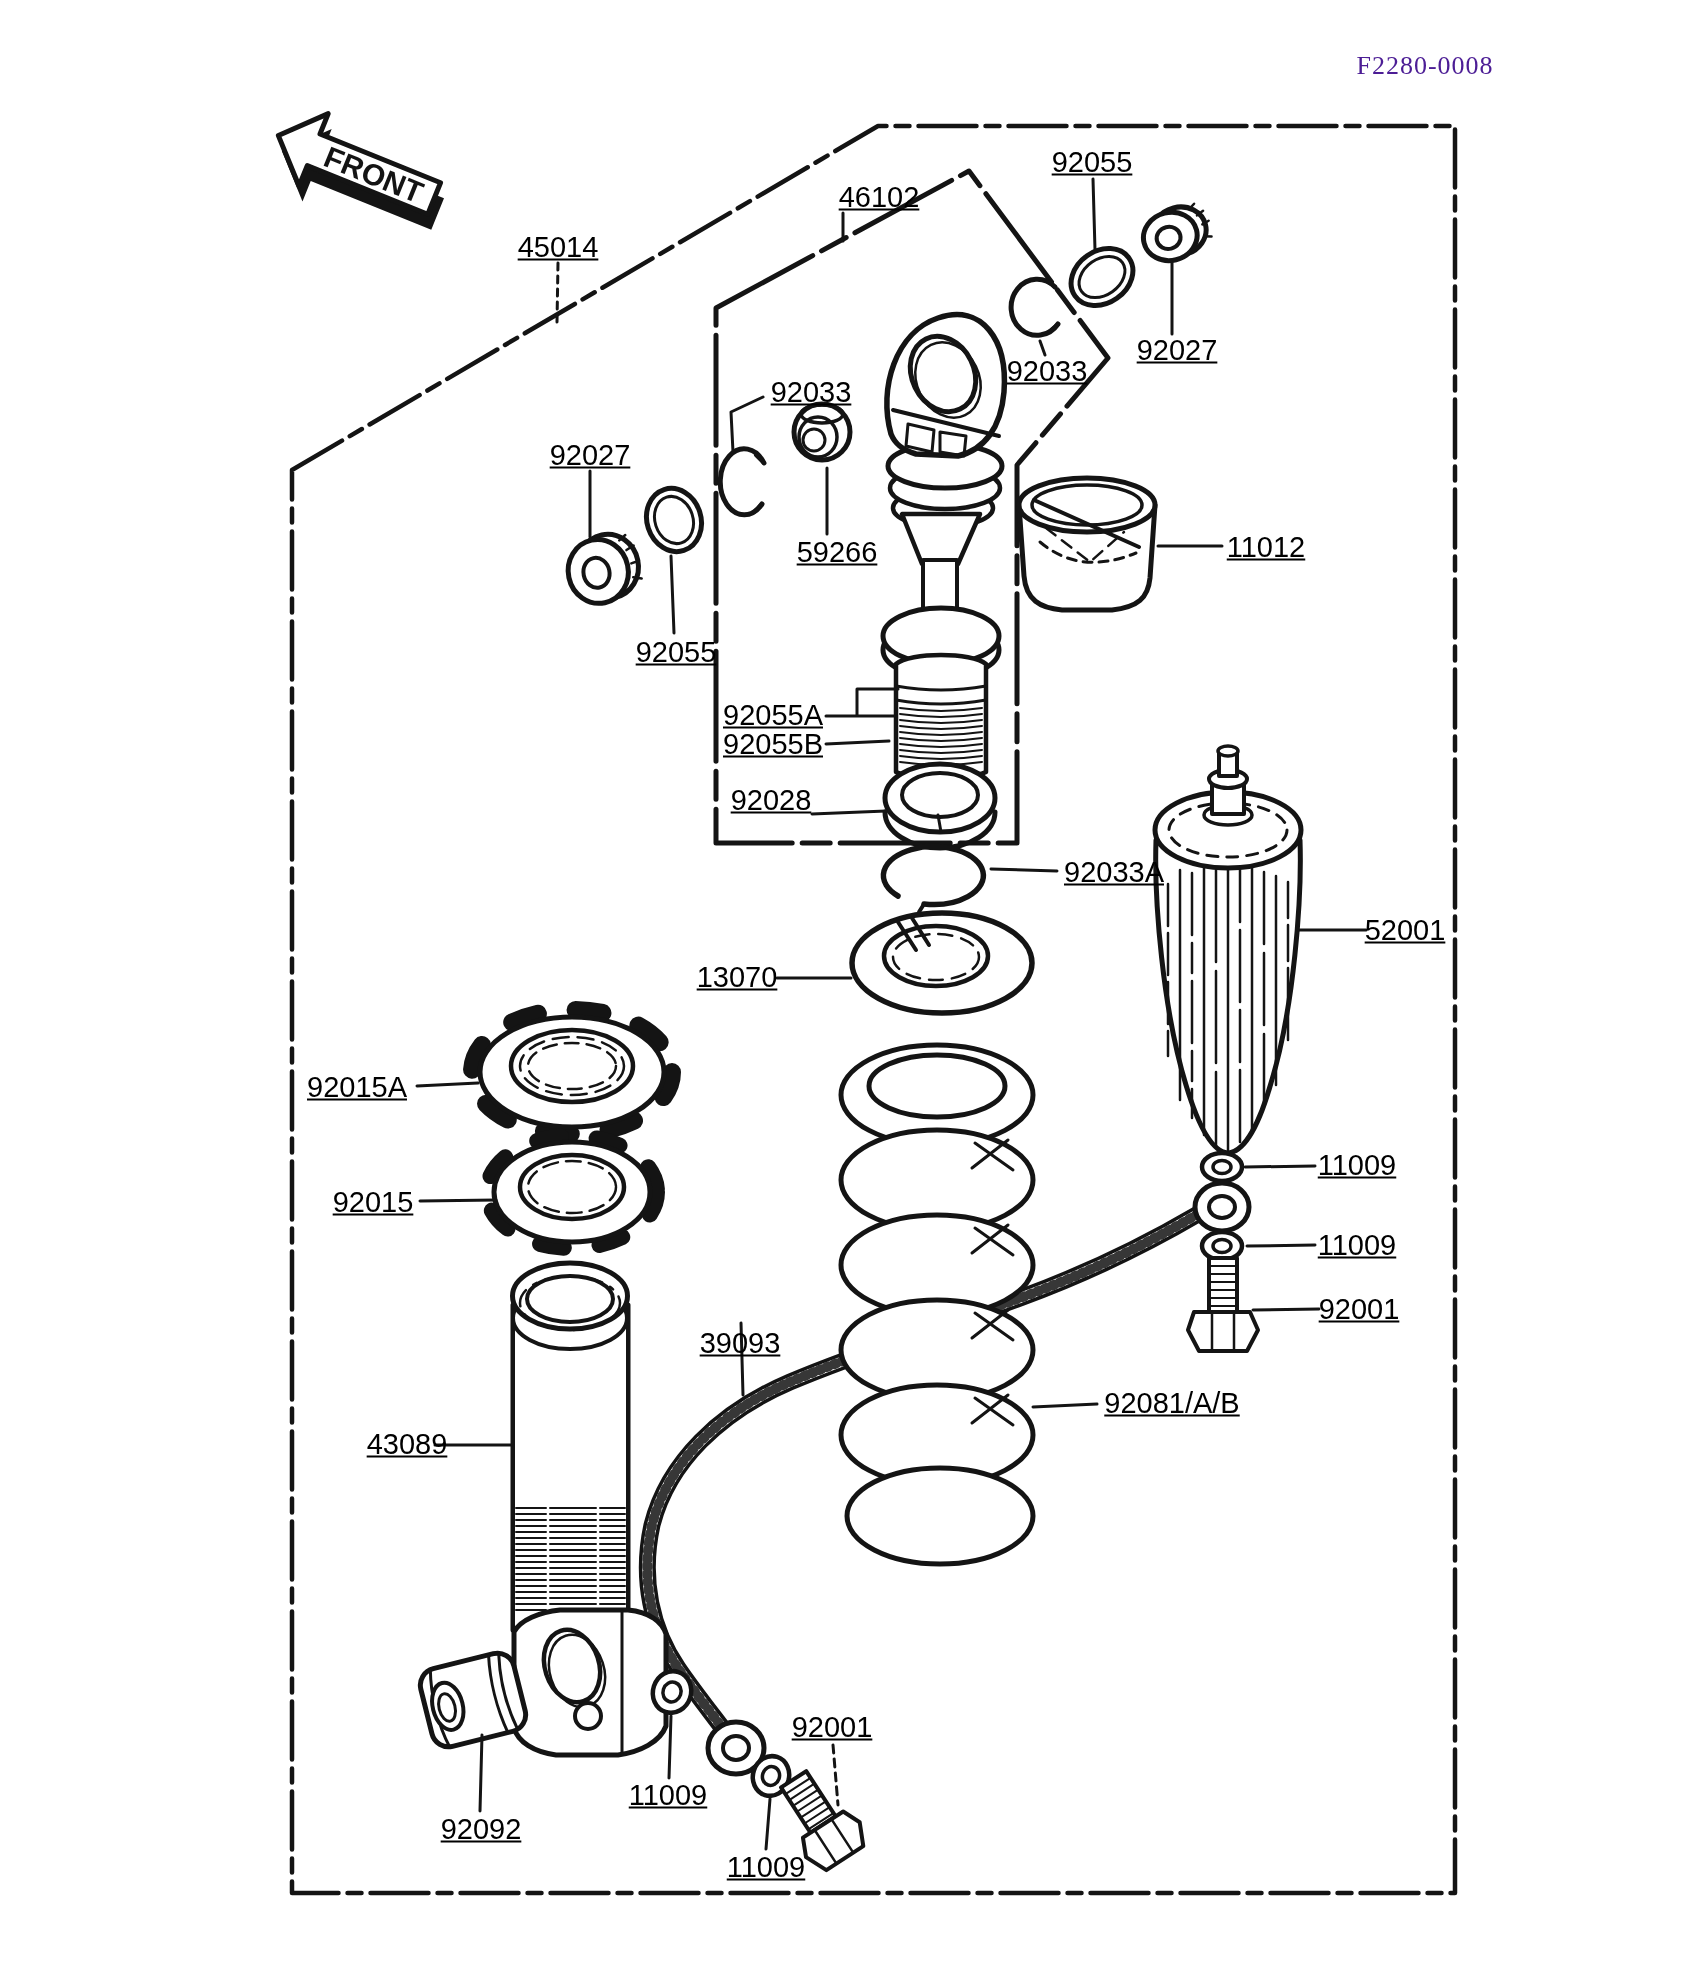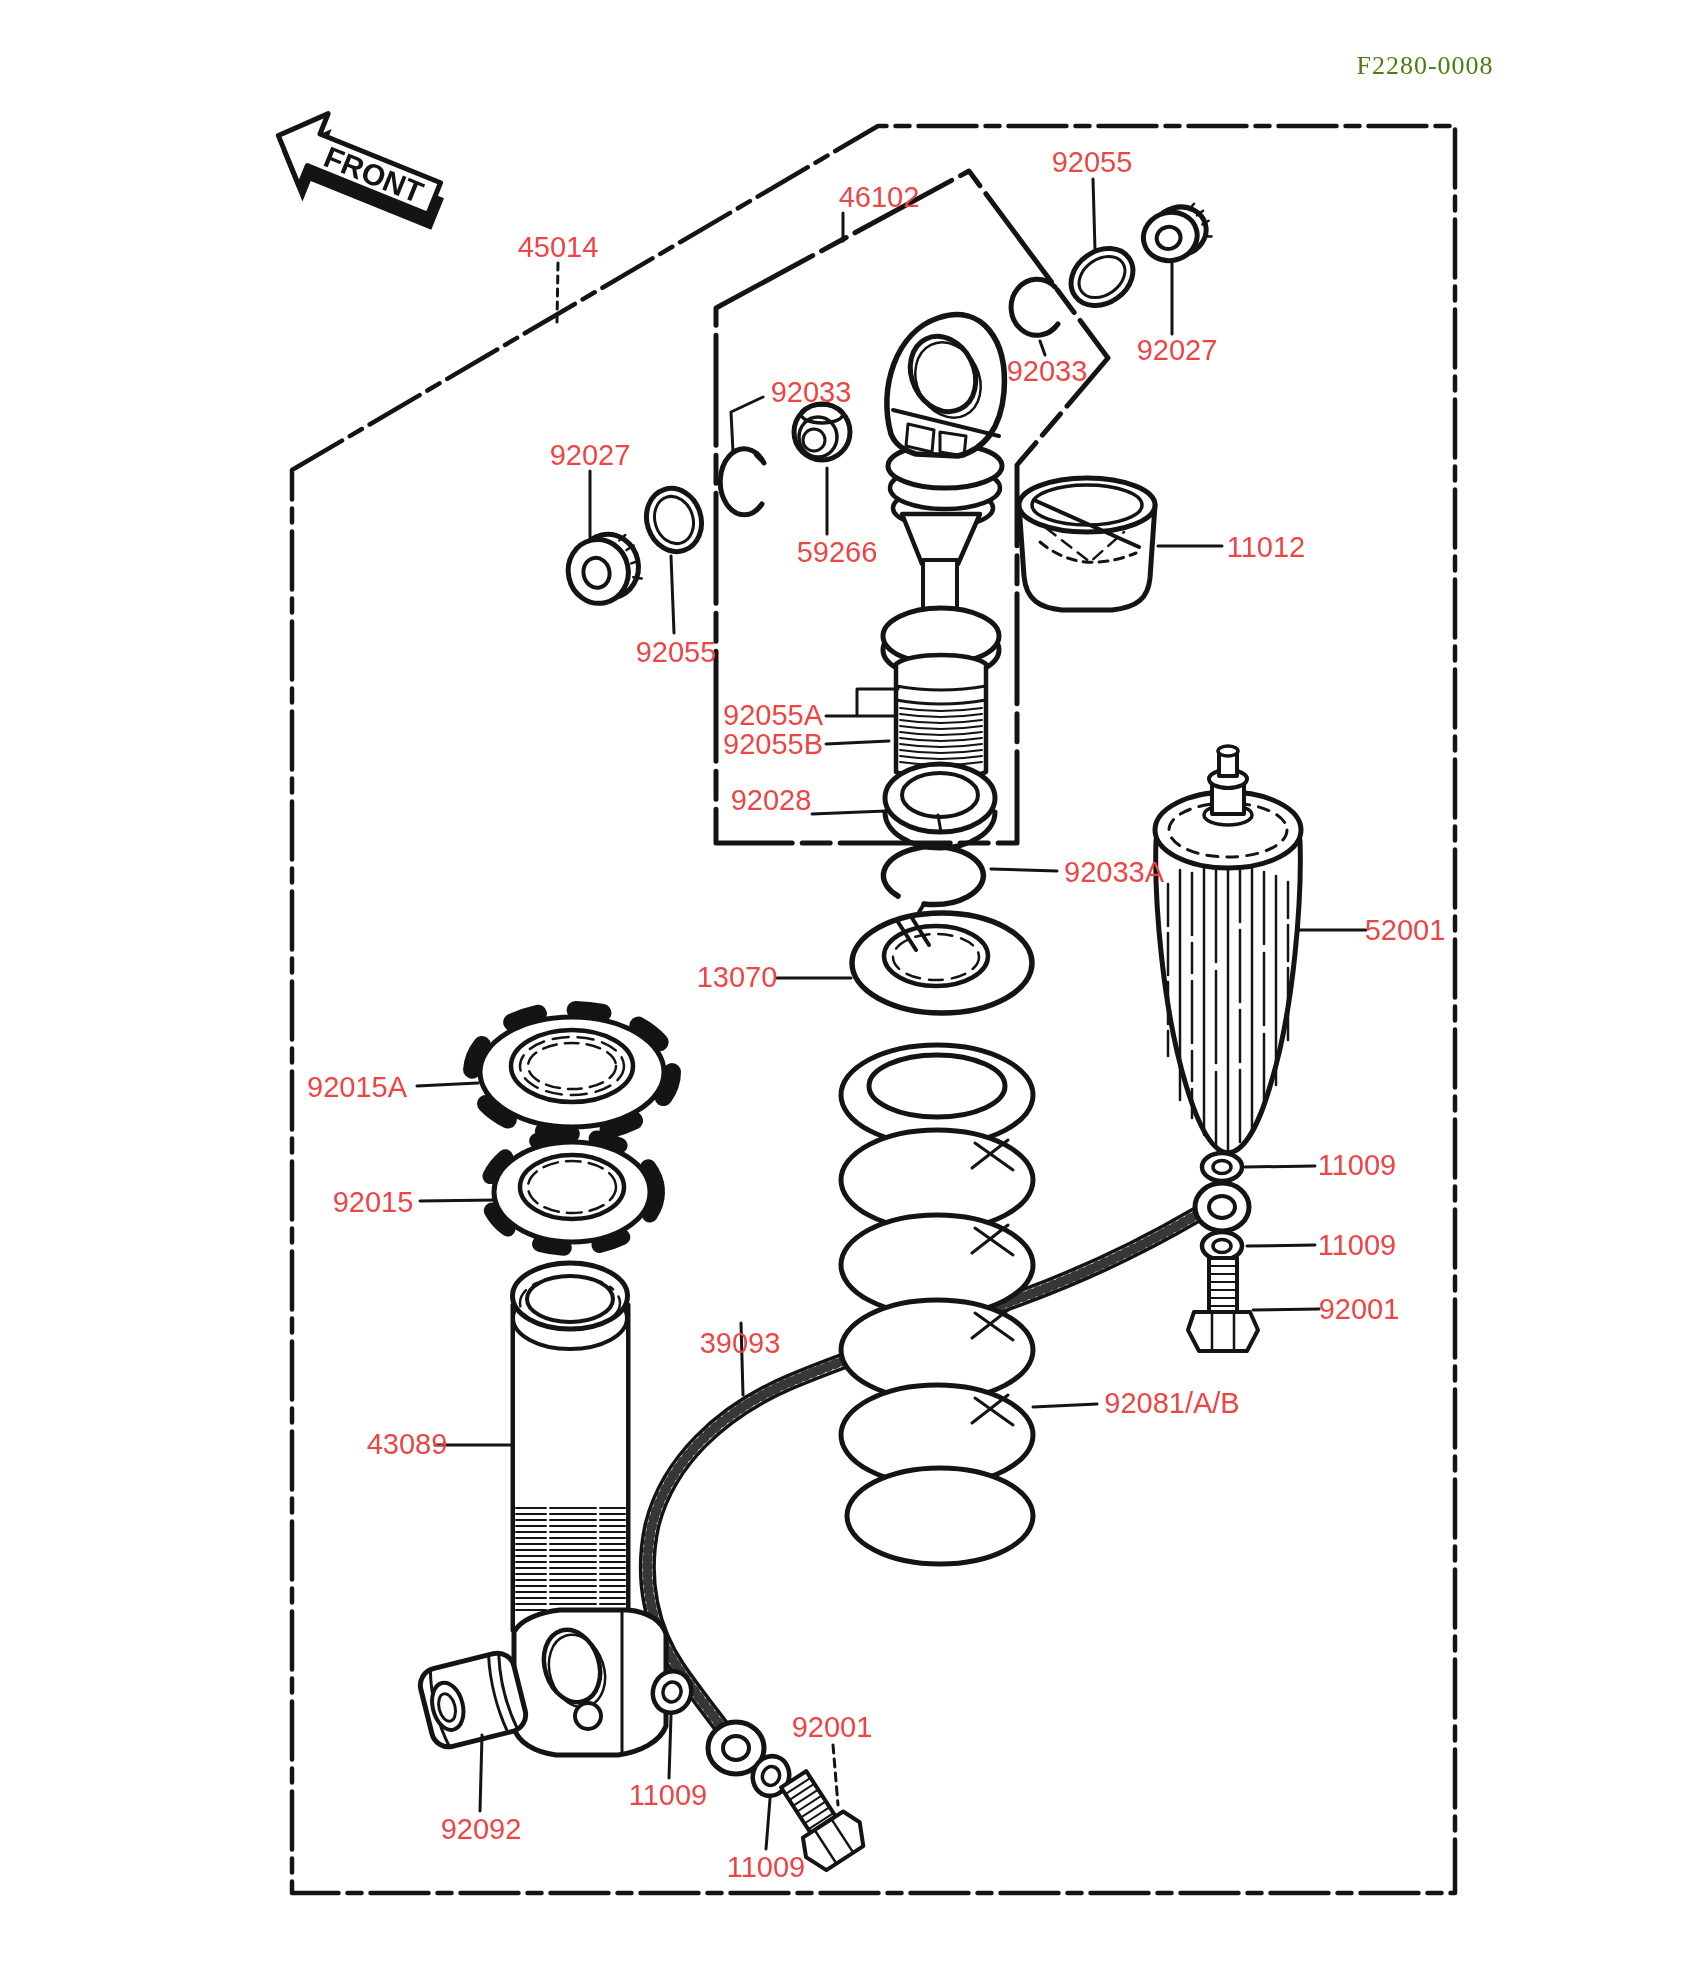--- a/index.html
+++ b/index.html
@@ -1,22 +1,22 @@
 <!DOCTYPE html>
 <html><head>
 <meta charset="utf-8">
 <style>
   html,body{margin:0;padding:0;background:#e8e8e8;}
   #stage{position:relative;width:1700px;height:1976px;background:#ffffff;overflow:hidden;
          font-family:"Liberation Sans",sans-serif;}
   svg{position:absolute;left:0;top:0;}
   .plabel{position:absolute;transform:translate(-50%,-50%);white-space:nowrap;
-          font-size:29px;color:#ef4444;letter-spacing:0px;font-family:"Liberation Sans",sans-serif;}
+          font-size:29px;color:#000000;letter-spacing:0px;font-family:"Liberation Sans",sans-serif;text-decoration:underline;}
   .code{position:absolute;transform:translate(-50%,-50%);white-space:nowrap;
-        font-size:26px;color:#4d7c0f;letter-spacing:1px;font-family:"Liberation Serif",serif;}
+        font-size:26px;color:#4c1d95;letter-spacing:1px;font-family:"Liberation Serif",serif;}
 </style>
 </head>
 <body>
 
 <div id="stage">
 
 <svg width="1700" height="1976" viewBox="0 0 1700 1976">
   <g fill="none" stroke="#141414" stroke-linecap="round" stroke-linejoin="round">
 
     <g>

